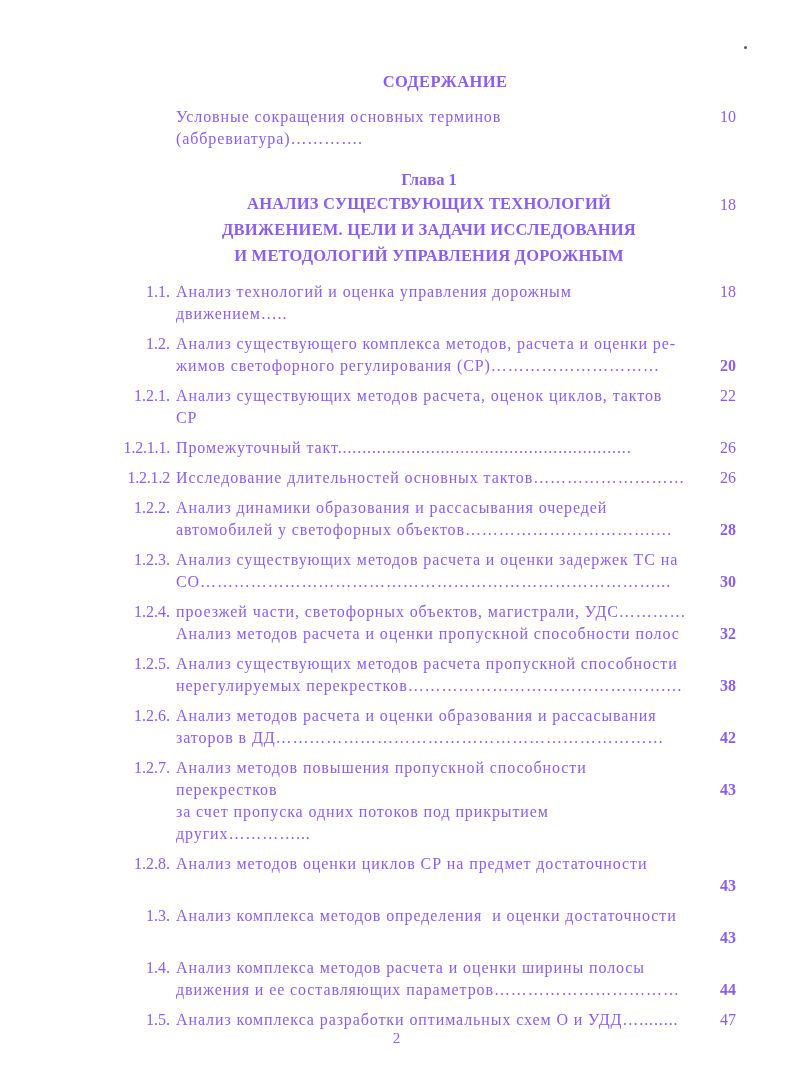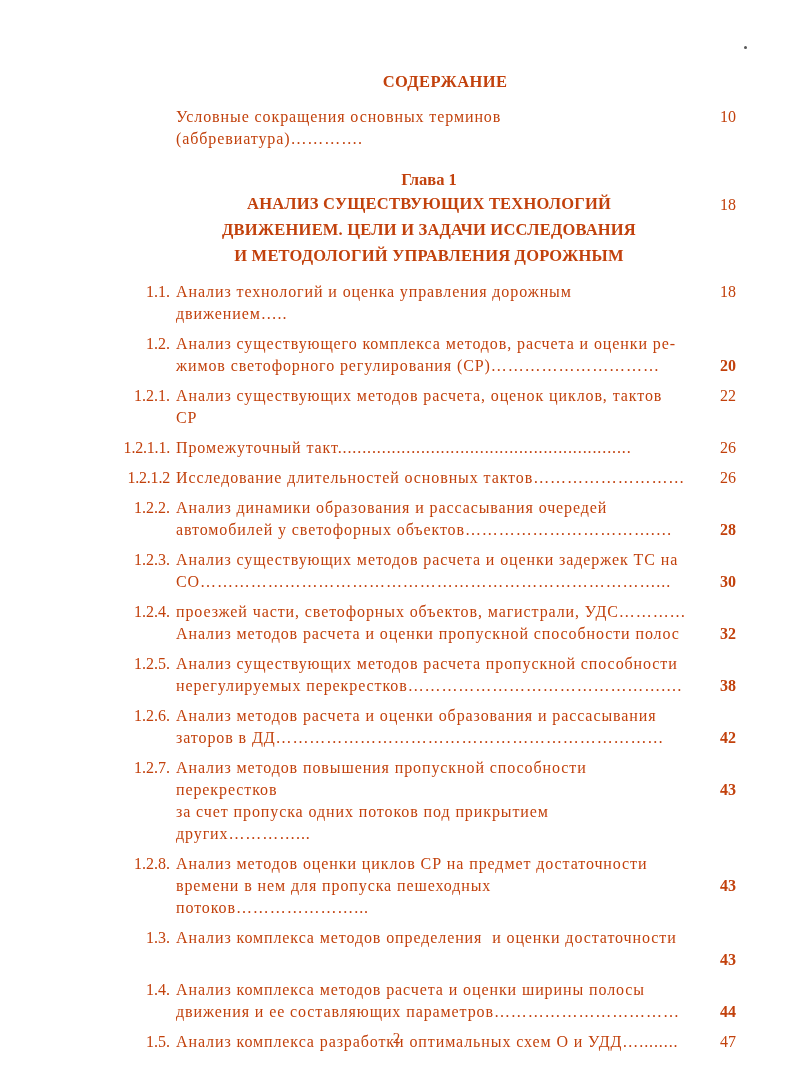--- a/index.html
+++ b/index.html
@@ -8,21 +8,21 @@
     padding: 0;
     background: #ffffff;
   }
   .page {
     position: relative;
     width: 793px;
     height: 1091px;
     background: #ffffff;
     overflow: hidden;
     font-family: "Liberation Serif", "DejaVu Serif", serif;
-    color: #c2410c;
+    color: #8b5cf6;
   }
 
   
   .speck {
     position: absolute;
     left: 744px;
     top: 46px;
     width: 3px;
     height: 3px;
     background: #3a3a3a;
@@ -242,21 +242,20 @@
           <div class="row-body">
             <div class="line dots">Анализ методов повышения пропускной способности перекрестков</div>
             <div class="line dots">за счет пропуска одних потоков под прикрытием других…………...</div>
           </div>
           <div class="row-page">43</div>
         </div>
         <div class="row two-line">
           <div class="row-num">1.2.8.</div>
           <div class="row-body">
             <div class="line dots">Анализ методов оценки циклов СР на предмет достаточности</div>
-            <div class="line dots">времени в нем для пропуска пешеходных потоков…………………...</div>
           </div>
           <div class="row-page">43</div>
         </div>
         <div class="row two-line">
           <div class="row-num">1.3.</div>
           <div class="row-body">
             <div class="line dots">Анализ комплекса методов определения  и оценки достаточности</div>
           </div>
           <div class="row-page">43</div>
         </div>

